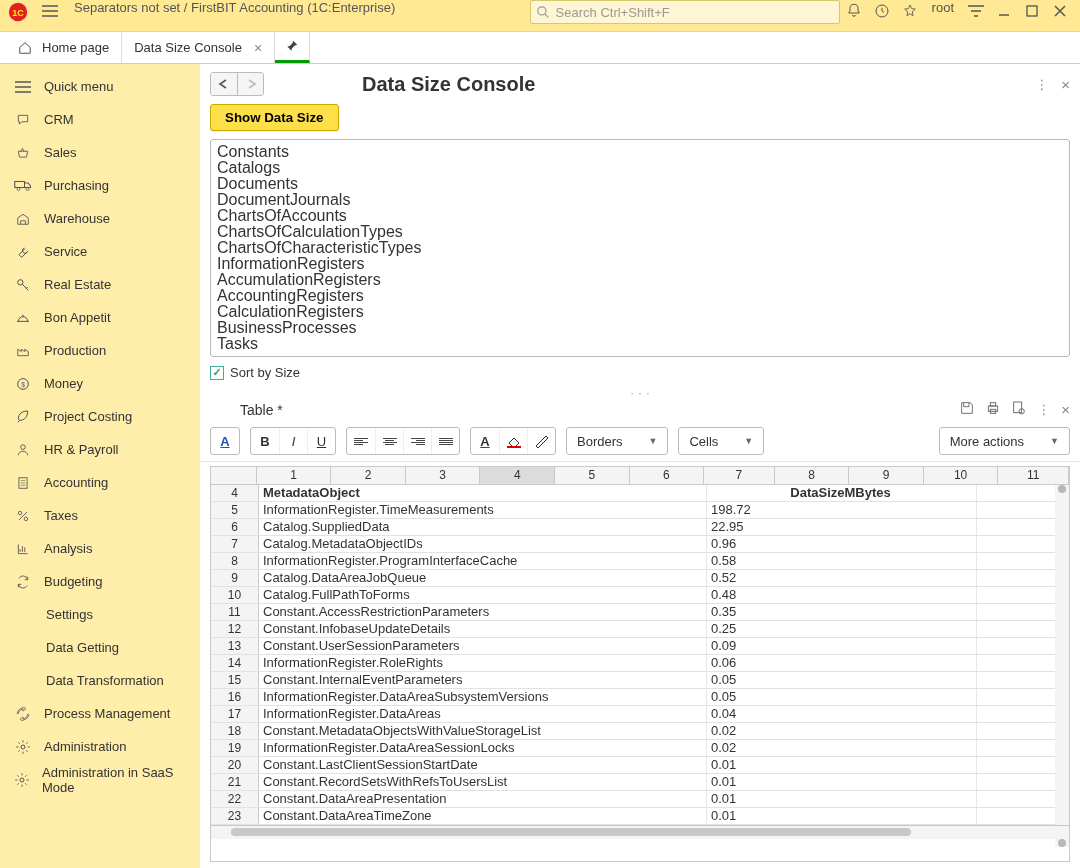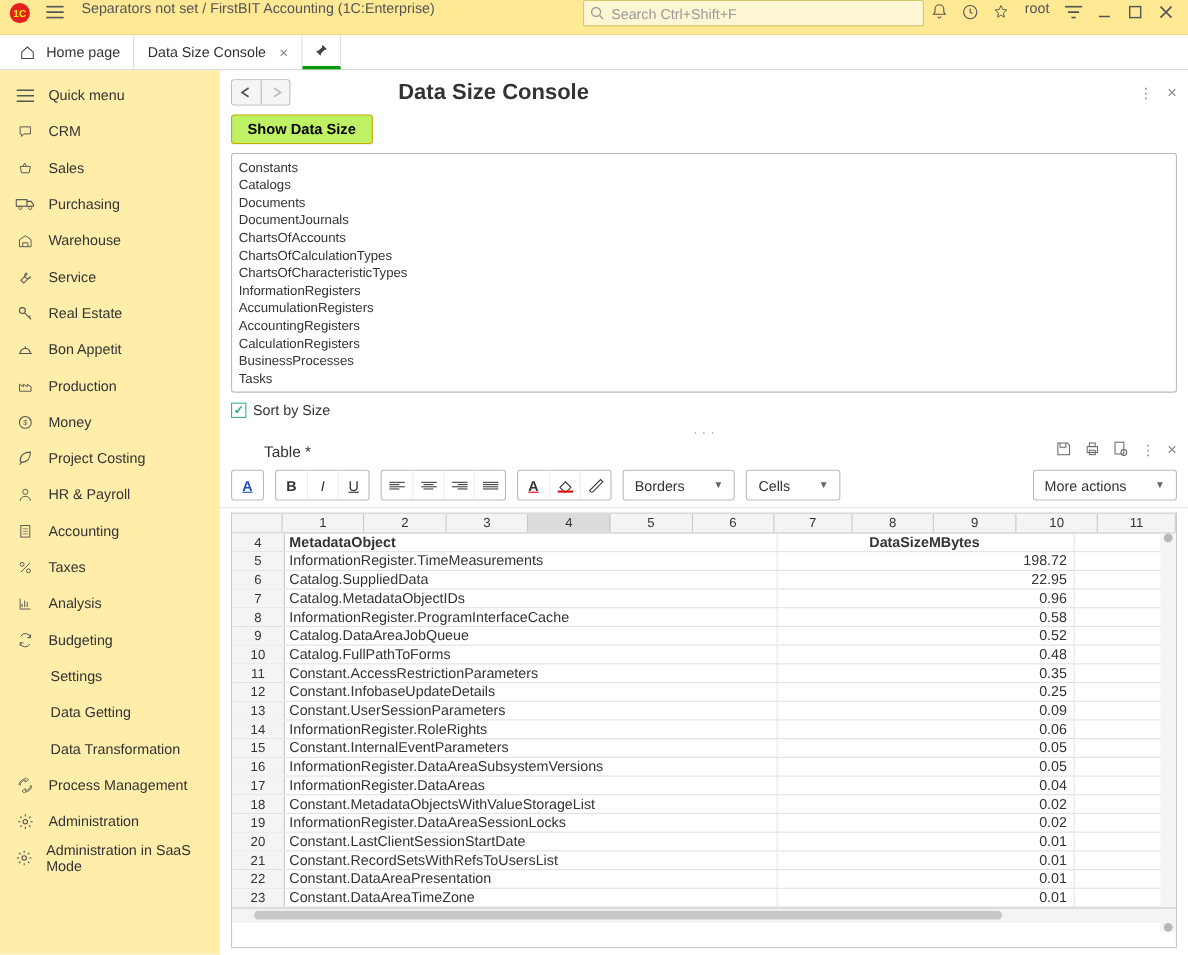--- a/index.html
+++ b/index.html
@@ -36,22 +36,22 @@
 
   .panel-head { display:flex; align-items:center; padding: 8px 10px 4px 10px; gap:8px;}
   .nav-btns { display:flex; border:1px solid #bbb; border-radius:3px; overflow:hidden;}
   .nav-btn { width:26px; height:22px; display:flex; align-items:center; justify-content:center; background:#f5f5f5; cursor:pointer;}
   .nav-btn + .nav-btn { border-left:1px solid #bbb;}
   .panel-title { font-size:20px; font-weight:bold; margin-left:90px;}
   .panel-right { margin-left:auto; display:flex; align-items:center; gap:12px;}
   .dots { cursor:pointer; color:#888; letter-spacing:1px;}
   .panel-close { cursor:pointer; color:#888; font-size:15px;}
 
-  .show-btn { margin: 4px 10px 8px 10px; align-self:flex-start; background:#bef264; border:1px solid #cca900; padding:5px 14px; font-weight:bold; cursor:pointer; border-radius:3px; box-shadow:0 1px 0 #f0f0f0;}
-  .type-box { margin: 0 10px 4px 10px; border:1px solid #bbb; border-radius:3px; padding:4px 6px; font-size:12px; line-height:16px; height:218px; overflow:hidden;}
+  .show-btn { margin: 4px 10px 8px 10px; align-self:flex-start; background:#fde047; border:1px solid #cca900; padding:5px 14px; font-weight:bold; cursor:pointer; border-radius:3px; box-shadow:0 1px 0 #f0f0f0;}
+  .type-box { margin: 0 10px 4px 10px; border:1px solid #bbb; border-radius:3px; padding:4px 6px; font-size:16px; line-height:16px; height:218px; overflow:hidden;}
   .type-line { cursor:pointer;}
 
   .check-row { margin: 4px 10px 8px 10px; display:flex; align-items:center; gap:6px; font-size:13px;}
   .checkbox { width:14px; height:14px; border:1px solid #4a9; display:flex; align-items:center; justify-content:center; color:#2a7; font-size:11px; font-weight:bold;}
 
   .drag-sep { height:8px; display:flex; align-items:center; justify-content:center; color:#aaa; cursor:row-resize;}
 
   
   .table-head { display:flex; align-items:center; padding:4px 10px;}
   .table-title { font-size:14px; font-weight:500; margin-left:30px;}
@@ -73,21 +73,21 @@
   .sheet-wrap { flex:1; overflow:hidden; position:relative; margin:4px 10px 6px 10px; border:1px solid #c9c9c9;}
   .col-headers { display:flex; background:#f4f4f4; border-bottom:1px solid #c9c9c9; height:18px;}
   .ch { border-right:1px solid #c9c9c9; text-align:center; font-size:12px; line-height:17px; cursor:pointer;}
   .ch.corner { width:48px;}
   .ch.sel { background:#dcdcdc;}
   .rows { }
   .row { display:flex; height:17px; border-bottom:1px solid #e2e2e2;}
   .rh { width:48px; background:#f4f4f4; border-right:1px solid #c9c9c9; text-align:center; font-size:12px; line-height:16px; cursor:pointer;}
   .cell { border-right:1px solid #e6e6e6; padding:0 4px; line-height:16px; overflow:hidden; white-space:nowrap;}
   .cell.obj { width:448px;}
-  .cell.size { width:270px; text-align:right; padding-right:6px;}
+  .cell.size { width:270px; padding-right:6px;}
   .cell.header { font-weight:bold;}
   .hscroll { height:14px; background:#f4f4f4; border-top:1px solid #c9c9c9; position:relative;}
   .hscroll .thumb { position:absolute; left:20px; top:2px; height:8px; width:680px; background:#c8c8c8; border-radius:4px;}
   .vscroll { position:absolute; right:0; top:18px; bottom:14px; width:14px; background:#f4f4f4;}
   .vscroll .tchip { position:absolute; top:0; left:3px; width:8px; height:8px; background:#b8b8b8; border-radius:4px;}
   .vscroll .bchip { position:absolute; bottom:0; left:3px; width:8px; height:8px; background:#b8b8b8; border-radius:4px;}
 
 </style>
 </head>
 <body>

